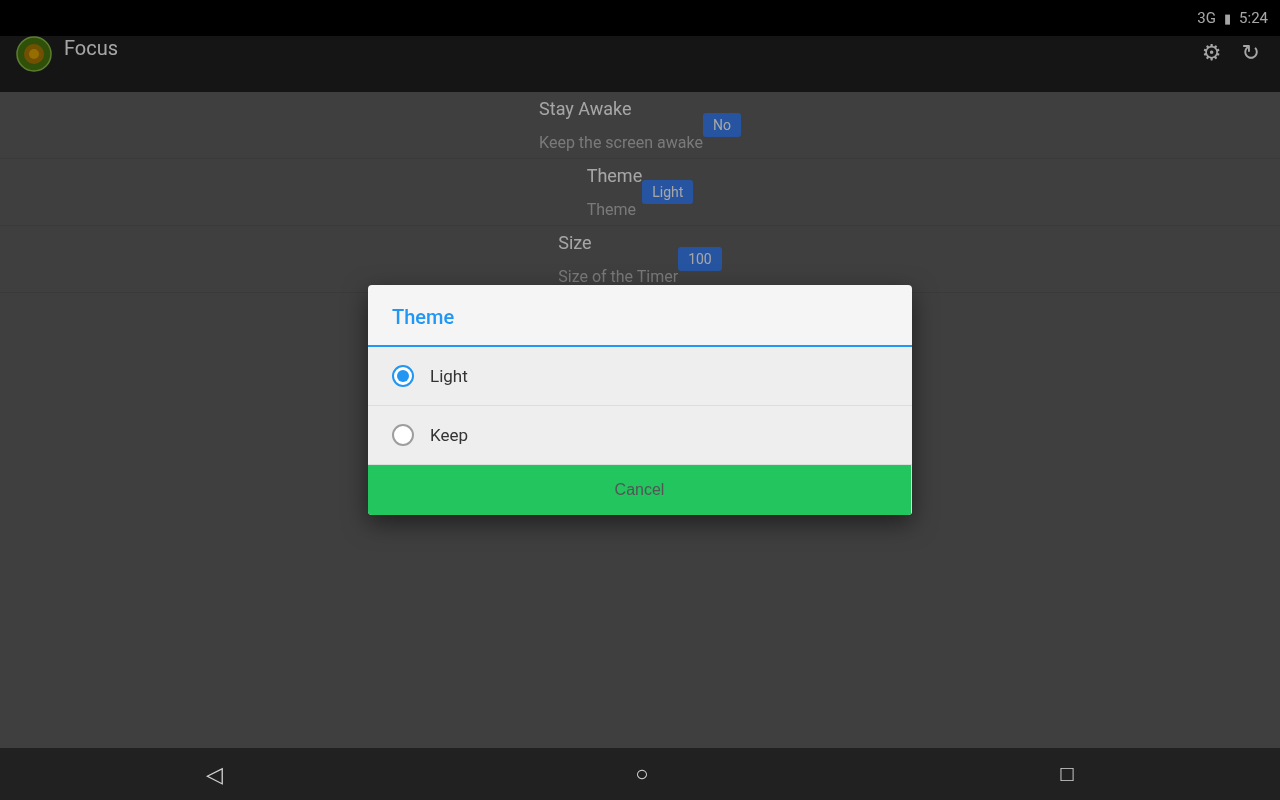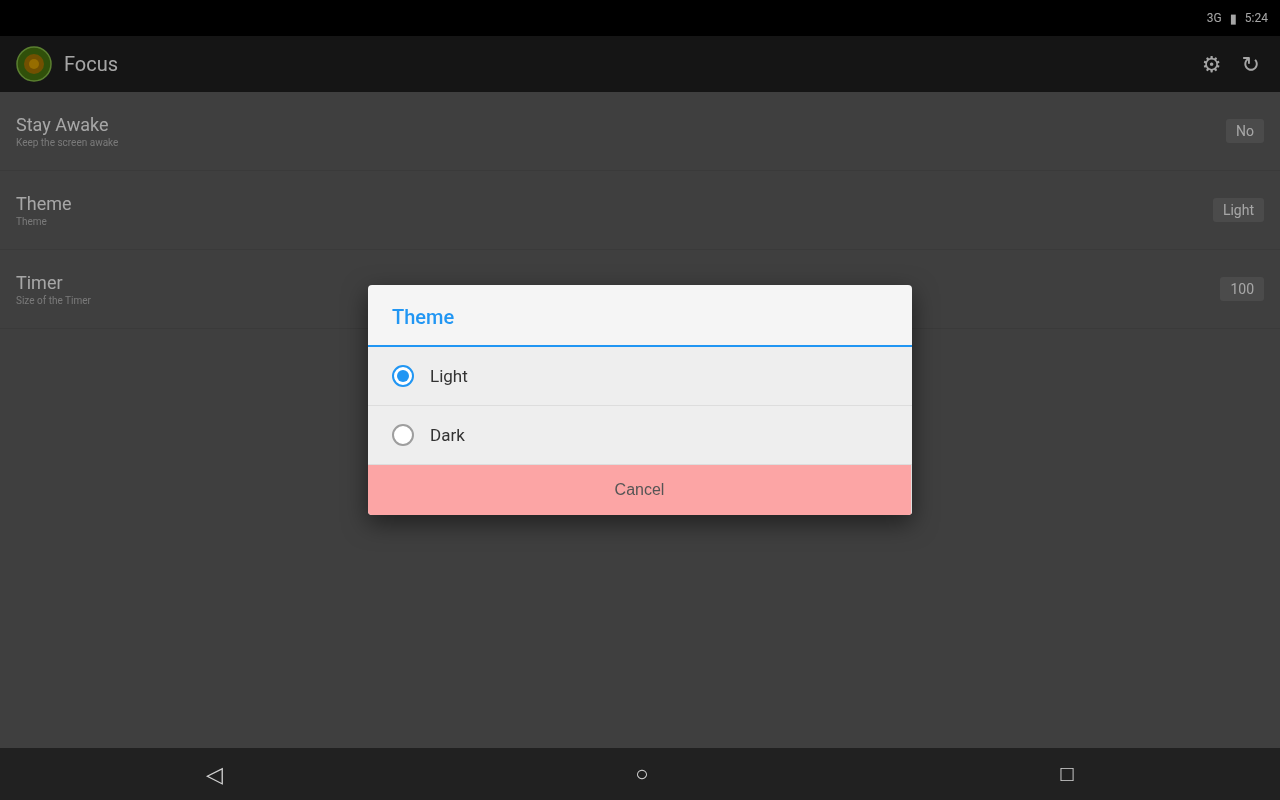--- a/index.html
+++ b/index.html
@@ -18,34 +18,33 @@
       height: 36px;
       background: #000;
       display: flex;
       align-items: center;
       justify-content: flex-end;
       padding: 0 12px;
       gap: 8px;
     }
     .status-text {
       color: #fff;
-      font-size: 12px;
+      font-size: 15px;
     }
     .status-icon {
       color: #fff;
       font-size: 13px;
     }
 
     
     #app-bar {
       width: 100%;
       height: 56px;
       background: #212121;
       display: flex;
-      align-items: center;
       padding: 0 16px;
       gap: 12px;
     }
     #app-logo {
       width: 36px;
       height: 36px;
     }
     #app-title {
       color: #fff;
       font-size: 20px;
@@ -58,40 +57,40 @@
       cursor: pointer;
       padding: 4px;
     }
 
     
     #settings-list {
       width: 100%;
       background: #616161;
     }
     .settings-item {
-      padding: 22px 16px;
+      padding: 6px 16px;
       border-bottom: 1px solid #5a5a5a;
       display: flex;
       align-items: center;
-      justify-content: space-between;
+      justify-content: center;
       cursor: pointer;
     }
     .settings-item-left {}
     .settings-item-title {
       color: #fff;
       font-size: 18px;
       font-weight: 400;
     }
     .settings-item-subtitle {
       color: #bbb;
-      font-size: 10px;
-      margin-top: 2px;
+      font-size: 16px;
+      margin-top: 14px;
     }
     .settings-badge {
-      background: #737373;
+      background: #3b82f6;
       color: #fff;
       font-size: 14px;
       padding: 4px 10px;
       border-radius: 3px;
     }
 
     
     #overlay {
       position: absolute;
       top: 0; left: 0;
@@ -155,21 +154,21 @@
     .radio-outer.unselected {
       border-color: #9e9e9e;
     }
     .option-label {
       font-size: 17px;
       color: #333;
     }
     #dialog-actions {
       display: flex;
       border-top: 1px solid #ddd;
-      background: #fca5a5;
+      background: #22c55e;
       justify-content: center;
     }
     .dialog-btn {
       flex: 1;
       padding: 16px;
       text-align: center;
       font-size: 16px;
       font-weight: 500;
       cursor: pointer;
       background: none;
@@ -230,21 +229,21 @@
   </div>
   <div class="settings-item">
     <div class="settings-item-left">
       <div class="settings-item-title">Theme</div>
       <div class="settings-item-subtitle">Theme</div>
     </div>
     <span class="settings-badge">Light</span>
   </div>
   <div class="settings-item">
     <div class="settings-item-left">
-      <div class="settings-item-title">Timer</div>
+      <div class="settings-item-title">Size</div>
       <div class="settings-item-subtitle">Size of the Timer</div>
     </div>
     <span class="settings-badge">100</span>
   </div>
 </div>
 
 <div id="overlay">
   <div id="dialog">
     <div id="dialog-header">
       <span id="dialog-title">Theme</span>
@@ -252,21 +251,21 @@
     <div id="dialog-body">
       <div class="dialog-option">
         <div class="radio-outer selected">
           <div class="radio-inner"></div>
         </div>
         <span class="option-label">Light</span>
       </div>
       <div class="dialog-option">
         <div class="radio-outer unselected">
         </div>
-        <span class="option-label">Dark</span>
+        <span class="option-label">Keep</span>
       </div>
     </div>
     <div id="dialog-actions">
       <button class="dialog-btn">Cancel</button>
     </div>
   </div>
 </div>
 
 <div id="nav-bar">
   <span class="nav-icon">◁</span>

